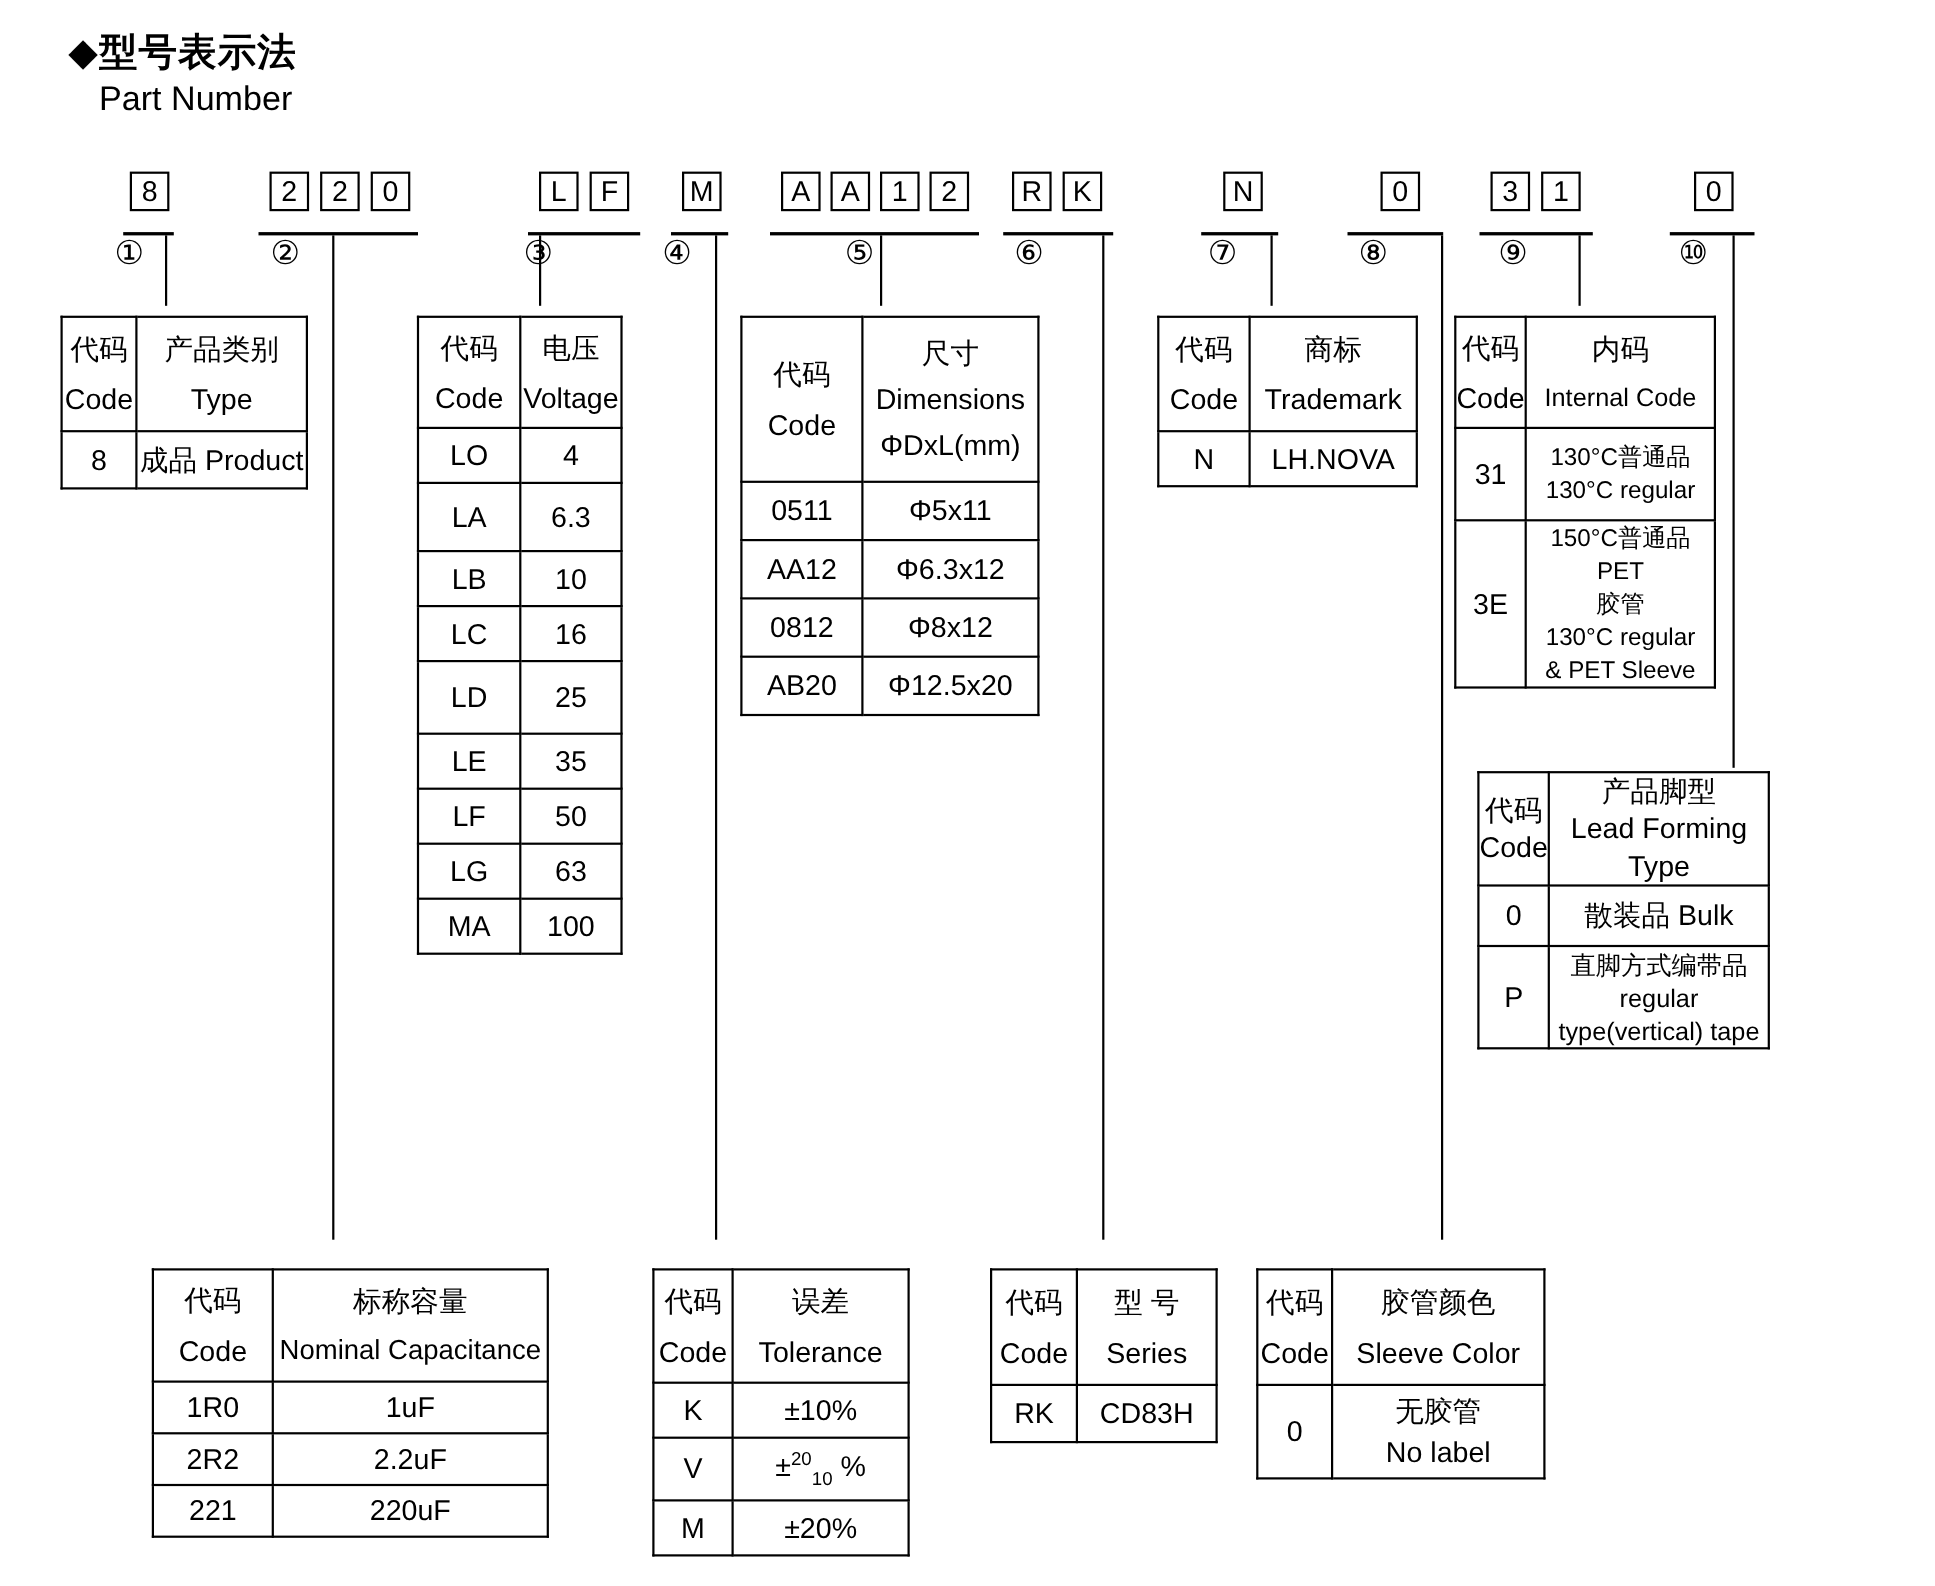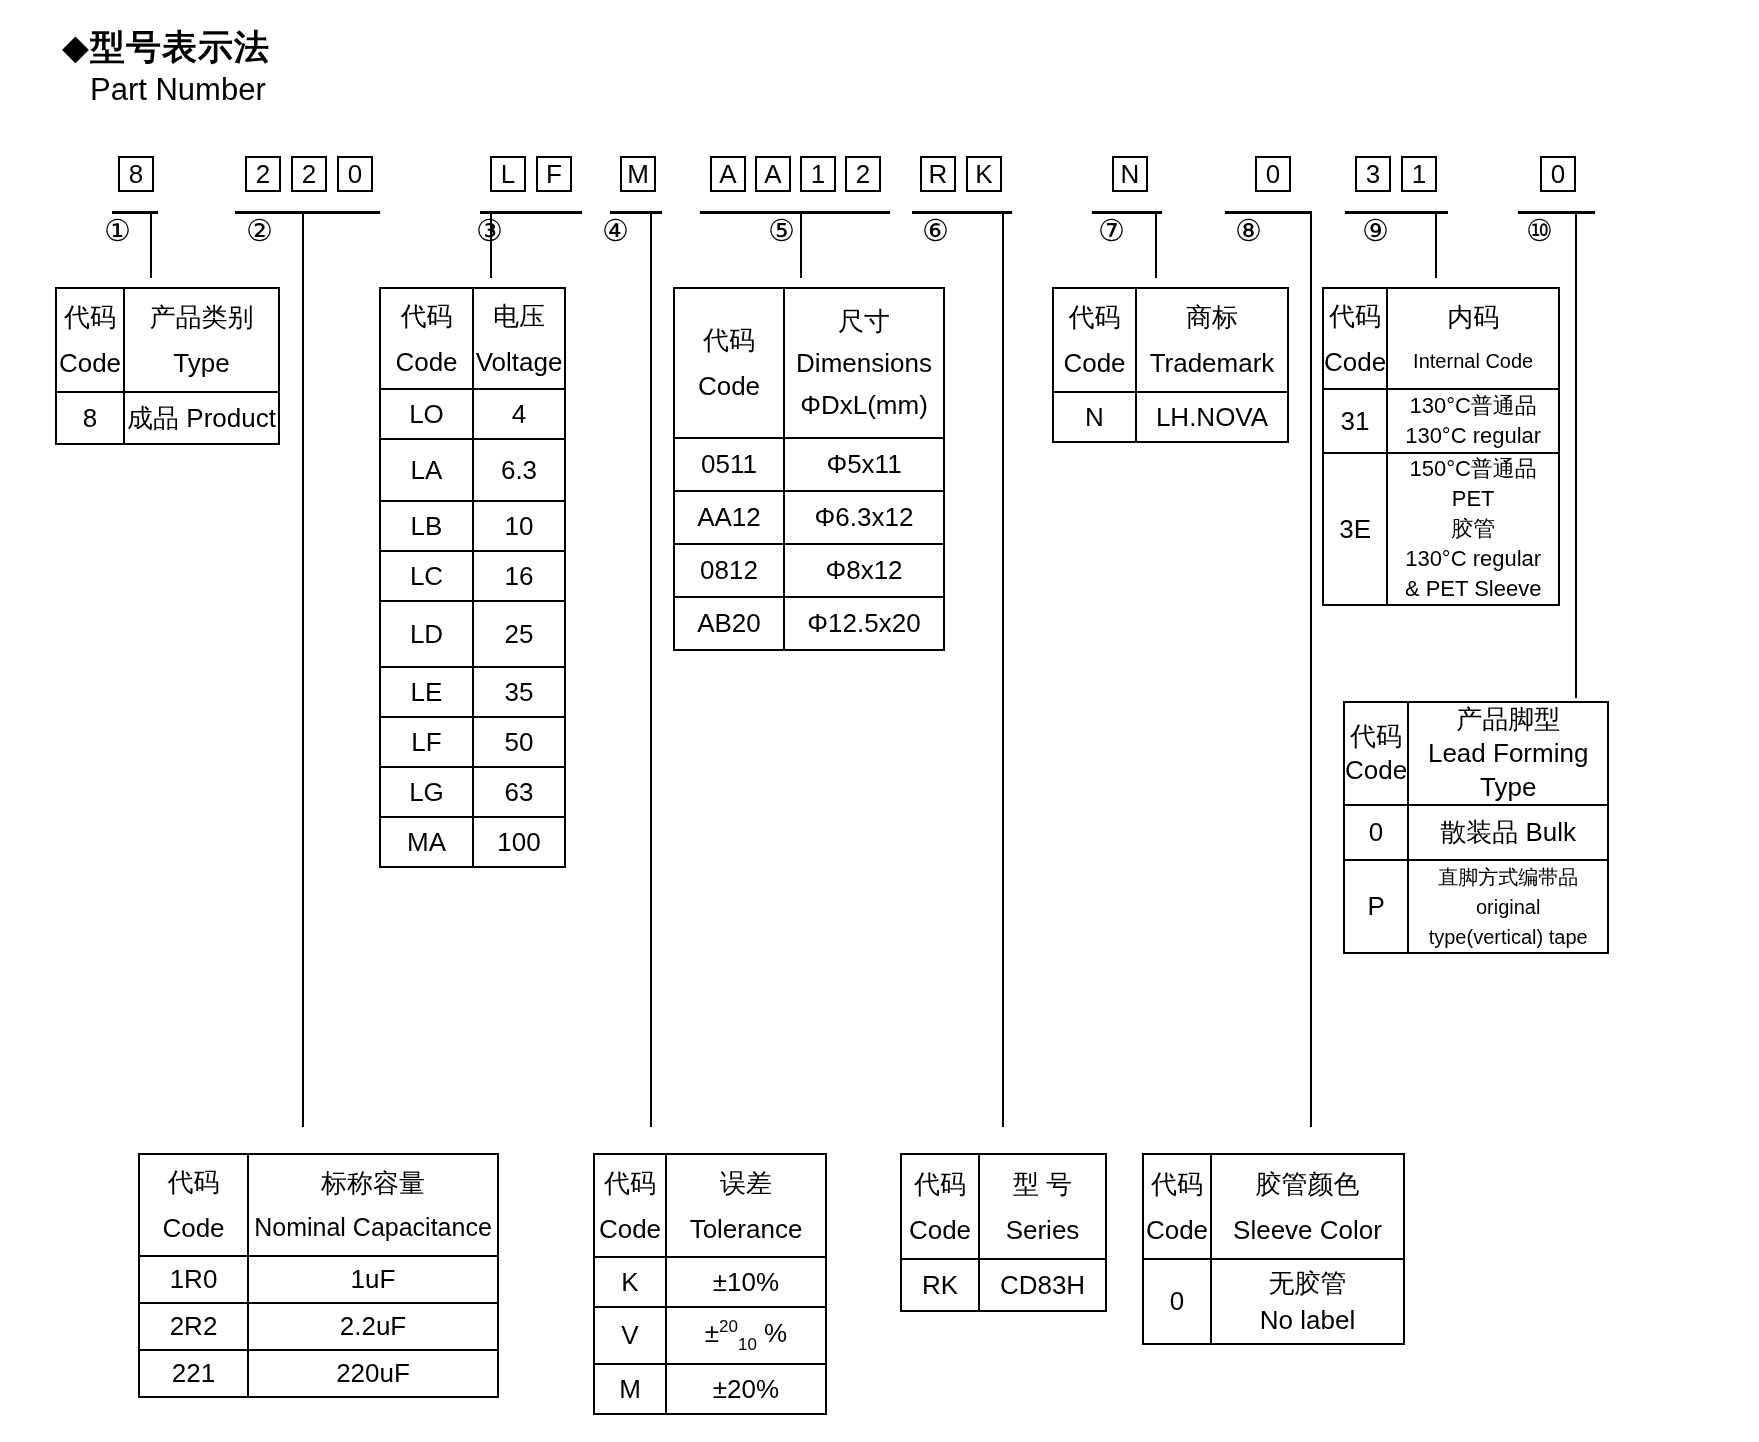--- a/index.html
+++ b/index.html
@@ -19,21 +19,21 @@
   .vline{position:absolute;width:2px;background:#000;}
   table.tbl{position:absolute;border-collapse:collapse;table-layout:fixed;background:#fff;}
   table.tbl td{
     border:2.5px solid #000;text-align:center;vertical-align:middle;
     padding:0;font-size:26px;overflow:hidden;
   }
   .cell2{display:flex;flex-direction:column;align-items:center;justify-content:center;gap:16px;line-height:30px;}
   .cell2-tight{display:flex;flex-direction:column;align-items:center;justify-content:center;gap:3px;line-height:31px;}
   .cell3{display:flex;flex-direction:column;align-items:center;justify-content:center;gap:12px;line-height:30px;}
   .lines{display:flex;flex-direction:column;align-items:center;justify-content:flex-start;line-height:31px;}
-  .small{font-size:20px;}
+  .small{font-size:23px;}
   .xsmall{font-size:22px;line-height:30px;}
   sup.tol{font-size:17px;vertical-align:10px;}
   sub.tol{font-size:17px;vertical-align:-8px;}
 </style>
 </head>
 <body>
 
 <div class="canvas">
 
   <div class="title-cn">◆型号表示法</div>
@@ -277,21 +277,21 @@
           <div>Code</div>
             </div>
           </td>
         <td>
             <div class="cell2" style="gap:14px">
           <div>内码</div>
           <div class="small">Internal Code</div>
             </div>
           </td>
       </tr>
-      <tr style="height:64px">
+      <tr style="height:84px">
         <td>31</td>
         <td>
             <div class="lines xsmall">
           <div>130°C普通品</div>
           <div>130°C regular</div>
             </div>
           </td>
       </tr>
       <tr style="height:132px">
         <td>3E</td>
@@ -330,21 +330,21 @@
       </tr>
       <tr style="height:55px">
         <td>0</td>
         <td>散装品 Bulk</td>
       </tr>
       <tr style="height:93px">
         <td>P</td>
         <td>
             <div class="lines small" style="line-height:30px">
           <div>直脚方式编带品</div>
-          <div>original</div>
+          <div>regular</div>
           <div>type(vertical) tape</div>
             </div>
           </td>
       </tr>
     </tbody>
   </table>
 
   <table class="tbl" style="left:138px;top:1153px">
     <colgroup>
         <col style="width:109px">

